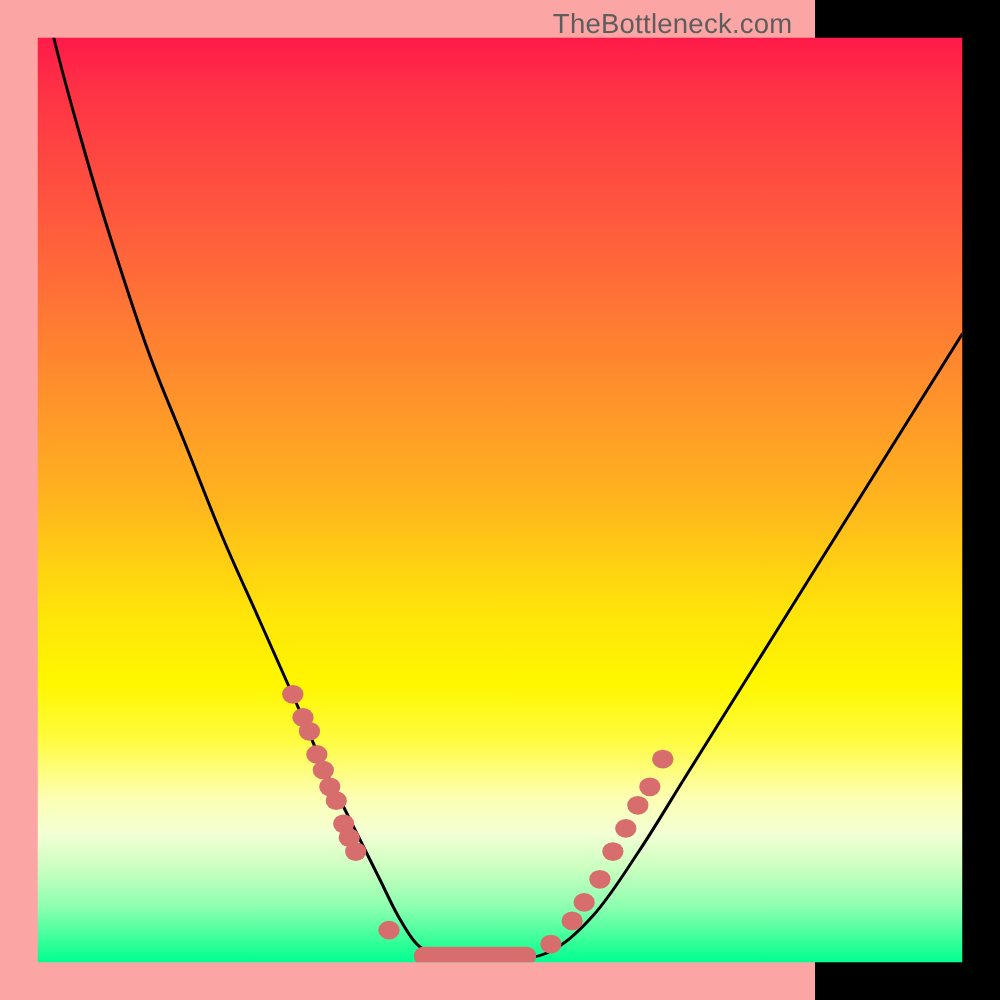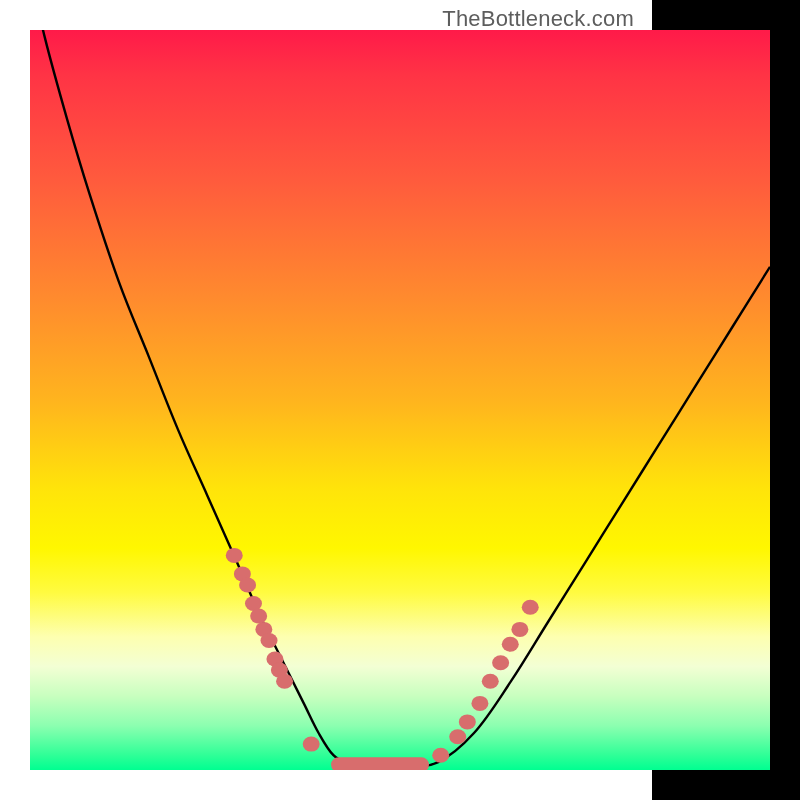--- a/index.html
+++ b/index.html
@@ -7,21 +7,21 @@
     padding: 0;
     width: 800px;
     height: 800px;
     overflow: hidden;
     background: #000;
     font-family: Arial, Helvetica, sans-serif;
   }
   .frame {
     width: 652px;
     height: 800px;
-    background: #ffffff;
+    background: #fca5a5;
     position: relative;
   }
   .plot-area {
     position: absolute;
     left: 30px;
     top: 30px;
     width: 740px;
     height: 740px;
     overflow: hidden;
   }

